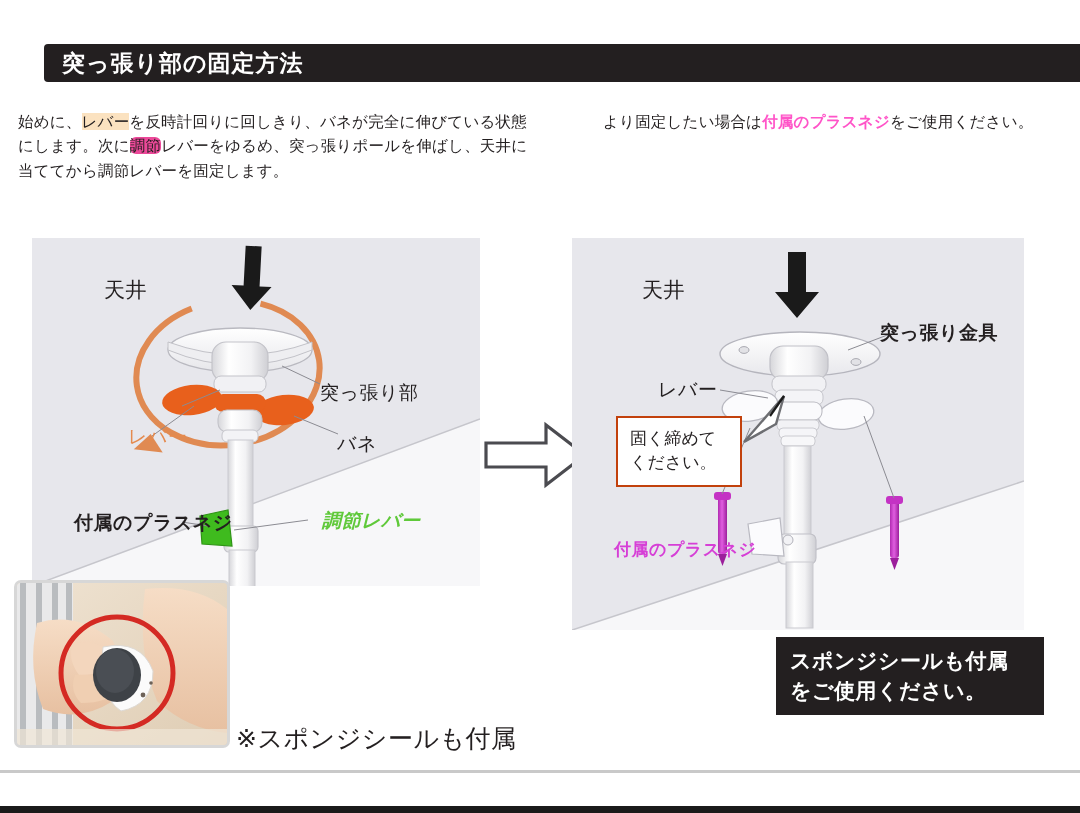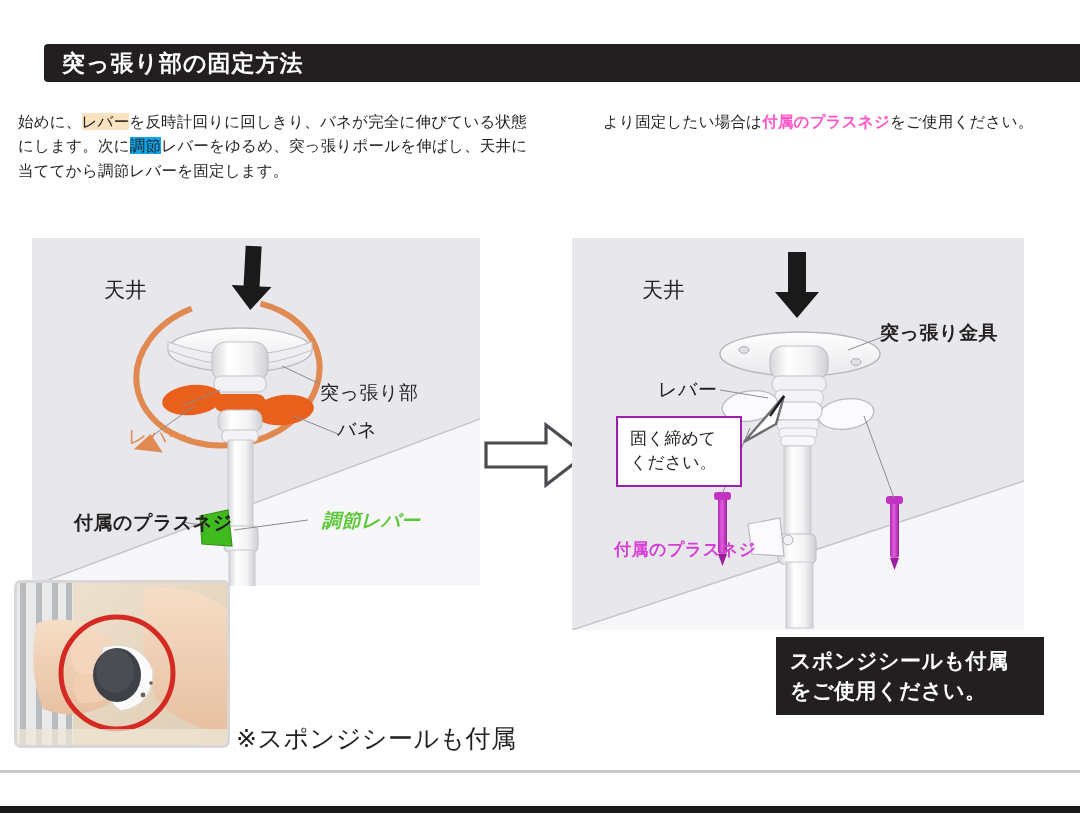--- a/index.html
+++ b/index.html
@@ -57,21 +57,21 @@
     left: 578px;
     top: 110px;
     width: 490px;
     font-size: 15.5px;
     line-height: 1.58;
     color: #231f20;
     letter-spacing: 0.2px;
     margin-left: 25px;
   }
   .hl-orange { background: #fbe2c0; }
-  .hl-green  { background: #0ea5e9; }
+  .hl-green  { background: #ec4899; border-radius: 6px; }
   .hl-pink   { color: #ff54c8; font-weight: bold; }
 
   
   .panel {
     position: absolute;
     background: #e7e7ec;
     overflow: hidden;
   }
   #panel-left  { left: 32px;  top: 238px; width: 448px; height: 348px; }
   #panel-right { left: 572px; top: 238px; width: 452px; height: 392px; }
@@ -98,40 +98,40 @@
     white-space: nowrap;
     letter-spacing: 0.5px;
   }
   .lbl.orange { color: #e58a4e; }
   .lbl.green  { color: #5fc93a; font-weight: bold; }
   .lbl.magenta{ color: #d63fd6; font-weight: bold; font-size: 17px; }
 
   
   #lbl-ceiling-l   { left: 72px;  top: 38px;  font-size: 21px; }
   #lbl-tsuppari-bu { left: 288px; top: 142px; }
-  #lbl-bane        { left: 305px; top: 179px; }
+  #lbl-bane        { left: 305px; top: 193px; }
   #lbl-lever-l     { left: 96px;  top: 186px; }
   #lbl-pole        { left: 42px;  top: 272px; font-weight: bold; }
   #lbl-adj-lever   { left: 290px; top: 270px; font-style: italic; }
 
   
   #lbl-ceiling-r   { left: 70px;  top: 38px;  font-size: 21px; }
   #lbl-kanagu      { left: 308px; top: 82px;  font-weight: bold; }
   #lbl-lever-r     { left: 86px;  top: 139px; }
   #lbl-screw       { left: 42px;  top: 300px; }
 
   
   .callout {
     position: absolute;
     left: 44px;
     top: 178px;
     width: 126px;
     padding: 9px 10px 10px 12px;
     background: #ffffff;
-    border: 2px solid #a21caf;
+    border: 2px solid #c2410c;
     box-sizing: border-box;
     font-size: 17px;
     line-height: 1.42;
     color: #231f20;
     z-index: 4;
   }
   .callout-tail {
     position: absolute;
     left: 168px;
     top: 150px;

